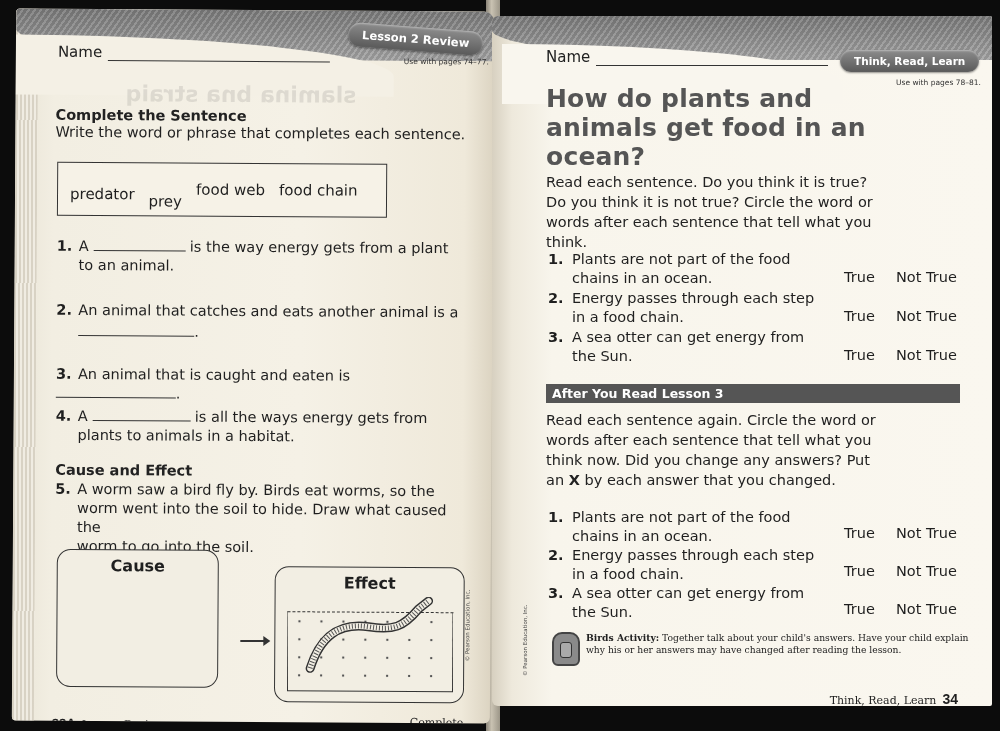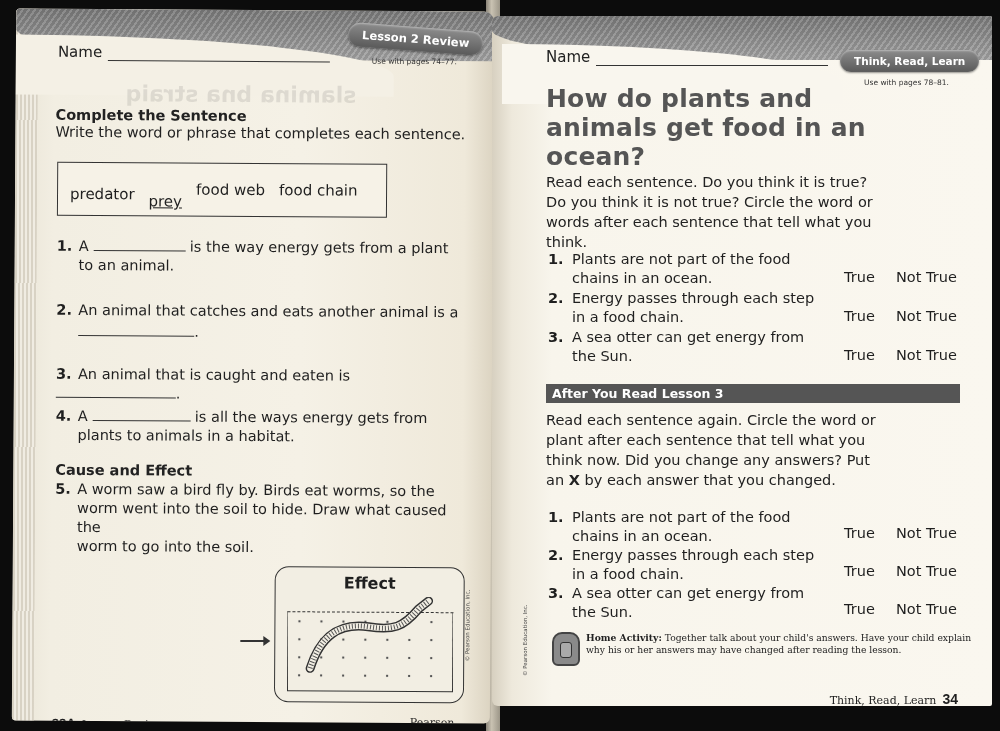--- a/index.html
+++ b/index.html
@@ -43,21 +43,21 @@
   .page-right .banner-cut { background: #f9f6ee; right: 150px; left: 10px; top: 28px; }
 
   .pill {
     position: absolute; height: 24px; padding: 0 14px;
     border-radius: 14px;
     background: linear-gradient(180deg, #8c8c8c, #5a5a5a);
     color: #fff; font-weight: bold; font-size: 11.5px;
     display: flex; align-items: center; justify-content: center;
     box-shadow: inset 0 1px 2px rgba(255,255,255,0.4), 0 1px 2px rgba(0,0,0,0.4);
   }
-  .use-with { position: absolute; font-size: 7.5px; color: #333; }
+  .use-with { position: absolute; font-size: 7.5px; color: #333; margin-left: 32px; }
 
   .name-row { position: absolute; display: flex; align-items: flex-end; font-size: 15px; color: #222; }
   .name-line { display: inline-block; border-bottom: 1.2px solid #333; margin-left: 6px; height: 14px; }
 
   
   .lp { position: absolute; left: 40px; right: 20px; }
   .section-title { font-weight: bold; font-size: 14.5px; color: #222; }
   .instr { font-size: 14.5px; color: #222; }
   .wordbox {
     position: absolute; left: 42px; top: 153px; width: 330px; height: 54px;
@@ -137,21 +137,21 @@
     <span class="name-line" style="width:222px;"></span>
   </div>
 
   <div class="lp" style="top:98px;">
     <div class="section-title">Complete the Sentence</div>
     <div class="instr" style="margin-top:1px;">Write the word or phrase that completes each sentence.</div>
   </div>
 
   <div class="wordbox">
     <span style="margin-top:10px;">predator</span>
-    <span style="margin-top:24px;text-decoration:underline;">prey</span>
+    <span style="margin-top:24px;">prey</span>
     <span style="margin-top:0;">food web</span>
     <span>food chain</span>
   </div>
 
   <div class="q" style="top:228px;">
     <span class="num">1.</span><span>A</span>
     <span class="blank" style="width:92px;"></span>
     <span>is the way energy gets from a plant</span>
     <span class="indent">to an animal.</span>
   </div>
@@ -173,38 +173,41 @@
     <span class="indent">plants to animals in a habitat.</span>
   </div>
 
   <div class="q" style="top:452px;">
     <div class="section-title">Cause and Effect</div>
     <div><span class="num">5.</span><span>A worm saw a bird fly by. Birds eat worms, so the</span></div>
     <span class="indent">worm went into the soil to hide. Draw what caused the</span>
     <span class="indent">worm to go into the soil.</span>
   </div>
 
+  <div class="ce-box" style="left:44px;top:540px;width:162px;height:138px;">
+    <div class="ce-label">Cause</div>
+  </div>
   <div class="arrow"></div>
   <div class="ce-box" style="left:262px;top:556px;width:190px;height:136px;">
     <div class="ce-label">Effect</div>
     <div class="soil">
       <svg width="160" height="80" viewBox="0 0 160 80" style="position:absolute;left:10px;top:-16px;">
         <path d="M12 72 C 22 40, 40 26, 70 30 C 95 34, 105 30, 120 12 L 130 4" fill="none" stroke="#333" stroke-width="9" stroke-linecap="round"></path>
         <path d="M12 72 C 22 40, 40 26, 70 30 C 95 34, 105 30, 120 12 L 130 4" fill="none" stroke="#f2eee3" stroke-width="6" stroke-linecap="round"></path>
         <path d="M12 72 C 22 40, 40 26, 70 30 C 95 34, 105 30, 120 12 L 130 4" fill="none" stroke="#555" stroke-width="5" stroke-dasharray="1 2"></path>
       </svg>
     </div>
   </div>
 
   <div class="copyright" style="left:452px;top:650px;">© Pearson Education, Inc.</div>
 
   <div class="footer-left">
     <b>33A</b><span style="font-family:'DejaVu Serif',serif;">Lesson Review</span>
   </div>
-  <div class="workbook-left">Pearson</div>
+  <div class="workbook-left">Complete</div>
 </div>
 
 <div class="page page-right">
   <div class="banner" style="height:44px;"></div>
   <div class="banner-cut"></div>
 
   <div class="pill" style="left:348px;top:34px;height:22px;font-size:10.5px;">Think, Read, Learn</div>
   <div class="use-with" style="left:372px;top:62px;">Use with pages 78–81.</div>
 
   <div class="name-row" style="left:54px;top:32px;">
@@ -235,21 +238,21 @@
 
   <div class="tf-row" style="top:312px;">
     <span class="num">3.</span><span>A sea otter can get energy from</span>
     <span class="stmt2">the Sun.</span>
   </div>
   <div class="tf-opt" style="left:352px;top:331px;">True</div>
   <div class="tf-opt" style="left:404px;top:331px;">Not True</div>
 
   <div class="section-bar" style="top:368px;">After You Read Lesson 3</div>
   <div class="rp-instr" style="top:394px;width:330px;">
-    <span>Read each sentence again. Circle the word or plant after each sentence that tell what you think now. Did you change any answers? Put an</span>
+    <span>Read each sentence again. Circle the word or words after each sentence that tell what you think now. Did you change any answers? Put an</span>
     <b>X</b>
     <span>by each answer that you changed.</span>
   </div>
 
   <div class="tf-row" style="top:492px;">
     <span class="num">1.</span><span>Plants are not part of the food</span>
     <span class="stmt2">chains in an ocean.</span>
   </div>
   <div class="tf-opt" style="left:352px;top:509px;">True</div>
   <div class="tf-opt" style="left:404px;top:509px;">Not True</div>
@@ -266,21 +269,21 @@
     <span class="stmt2">the Sun.</span>
   </div>
   <div class="tf-opt" style="left:352px;top:585px;">True</div>
   <div class="tf-opt" style="left:404px;top:585px;">Not True</div>
 
   <div class="copyright" style="left:30px;top:660px;">© Pearson Education, Inc.</div>
 
   <div class="home" style="top:616px;">
     <div class="backpack"></div>
     <div class="home-text">
-      <b>Home Activity:</b>
+      <b>Birds Activity:</b>
       <span>Together talk about your child's answers. Have your child explain why his or her answers may have changed after reading the lesson.</span>
     </div>
   </div>
 
   <div class="footer-right">
     <span>Think, Read, Learn</span>
     <span class="pnum">34</span>
   </div>
 
 </div>

